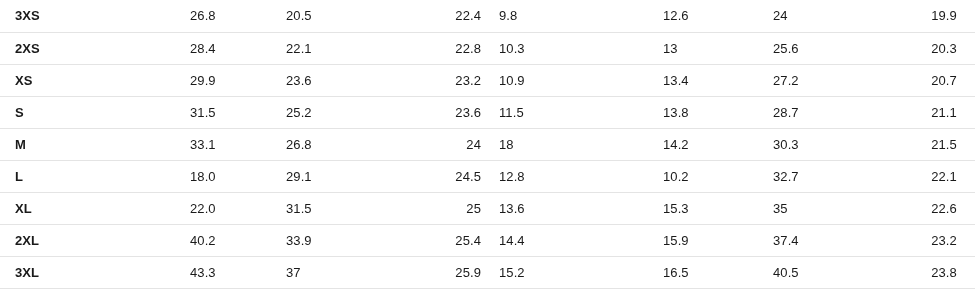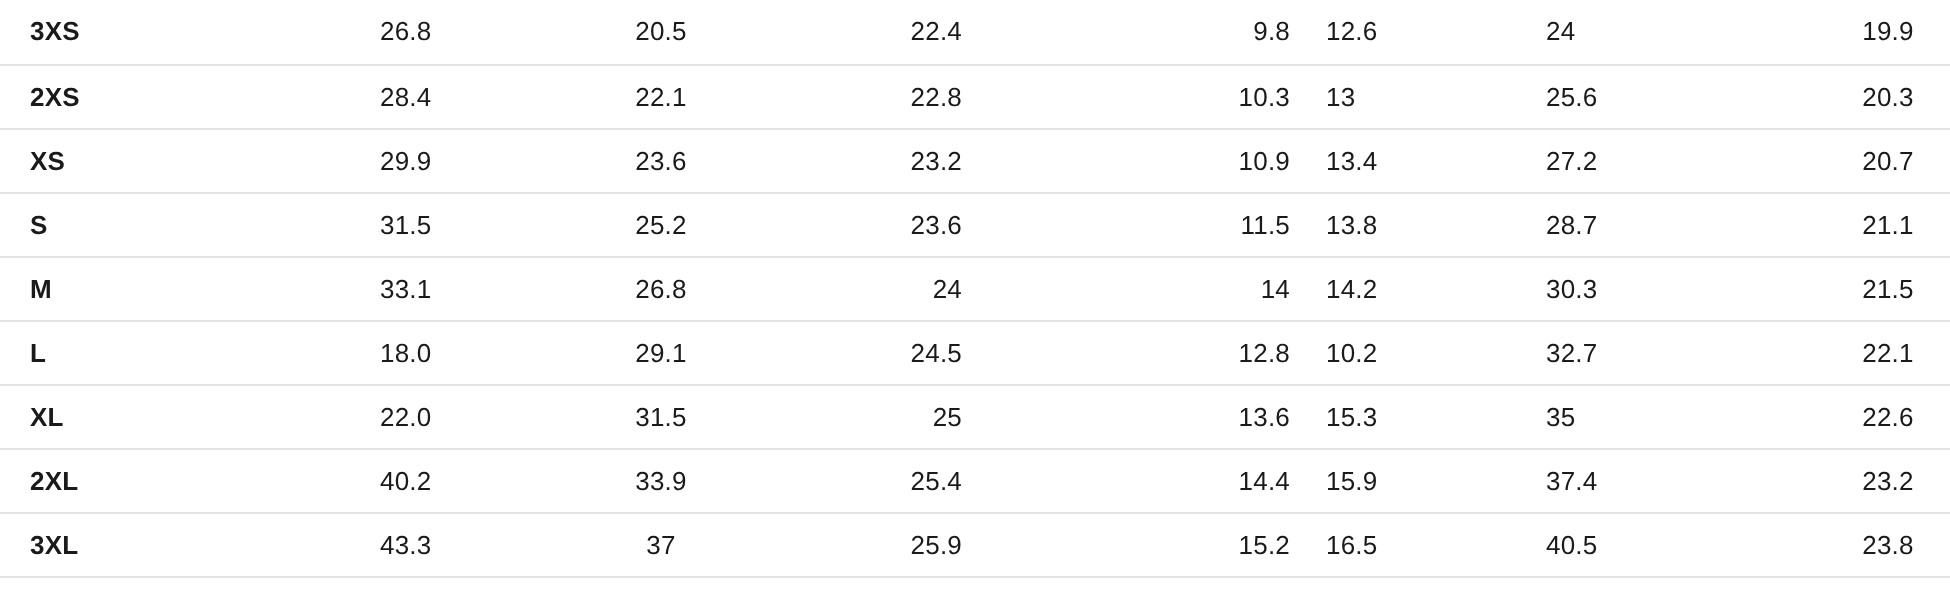--- a/index.html
+++ b/index.html
@@ -40,23 +40,23 @@
 
   
   #size-chart td.c-size {
     font-weight: 700;
     padding-left: 15px;
   }
 
   
   #size-chart td.c-range { padding-left: 92px; }
   #size-chart td.c-v0    { padding-left: 18px; }
-  #size-chart td.c-v1    { padding-left: 18px; text-align: center; }
+  #size-chart td.c-v1    { padding-left: 18px; }
   #size-chart td.c-v2    { padding-left: 18px; text-align: right; }
-  #size-chart td.c-v3    { padding-left: 18px; text-align: right; }
+  #size-chart td.c-v3    { padding-left: 18px; }
   #size-chart td.c-v4    { padding-left: 18px; }
   #size-chart td.c-v5    { padding-left: 18px; }
   #size-chart td.c-v6    { padding-left: 18px; text-align: center; }
 
   
   col.w-size  { width: 92px;  }
   col.w-range { width: 80px;  }
   col.w-v0    { width: 96px;  }
   col.w-v1    { width: 107px; }
   col.w-v2    { width: 106px; }
@@ -124,21 +124,21 @@
         <td class="c-v4">13.8</td>
         <td class="c-v5">28.7</td>
         <td class="c-v6">21.1</td>
       </tr>
       <tr>
         <td class="c-size">M</td>
         <td class="c-range">( 8-10 )</td>
         <td class="c-v0">33.1</td>
         <td class="c-v1">26.8</td>
         <td class="c-v2">24</td>
-        <td class="c-v3">14</td>
+        <td class="c-v3">18</td>
         <td class="c-v4">14.2</td>
         <td class="c-v5">30.3</td>
         <td class="c-v6">21.5</td>
       </tr>
       <tr>
         <td class="c-size">L</td>
         <td class="c-range">( 12-14 )</td>
         <td class="c-v0">18.0</td>
         <td class="c-v1">29.1</td>
         <td class="c-v2">24.5</td>

